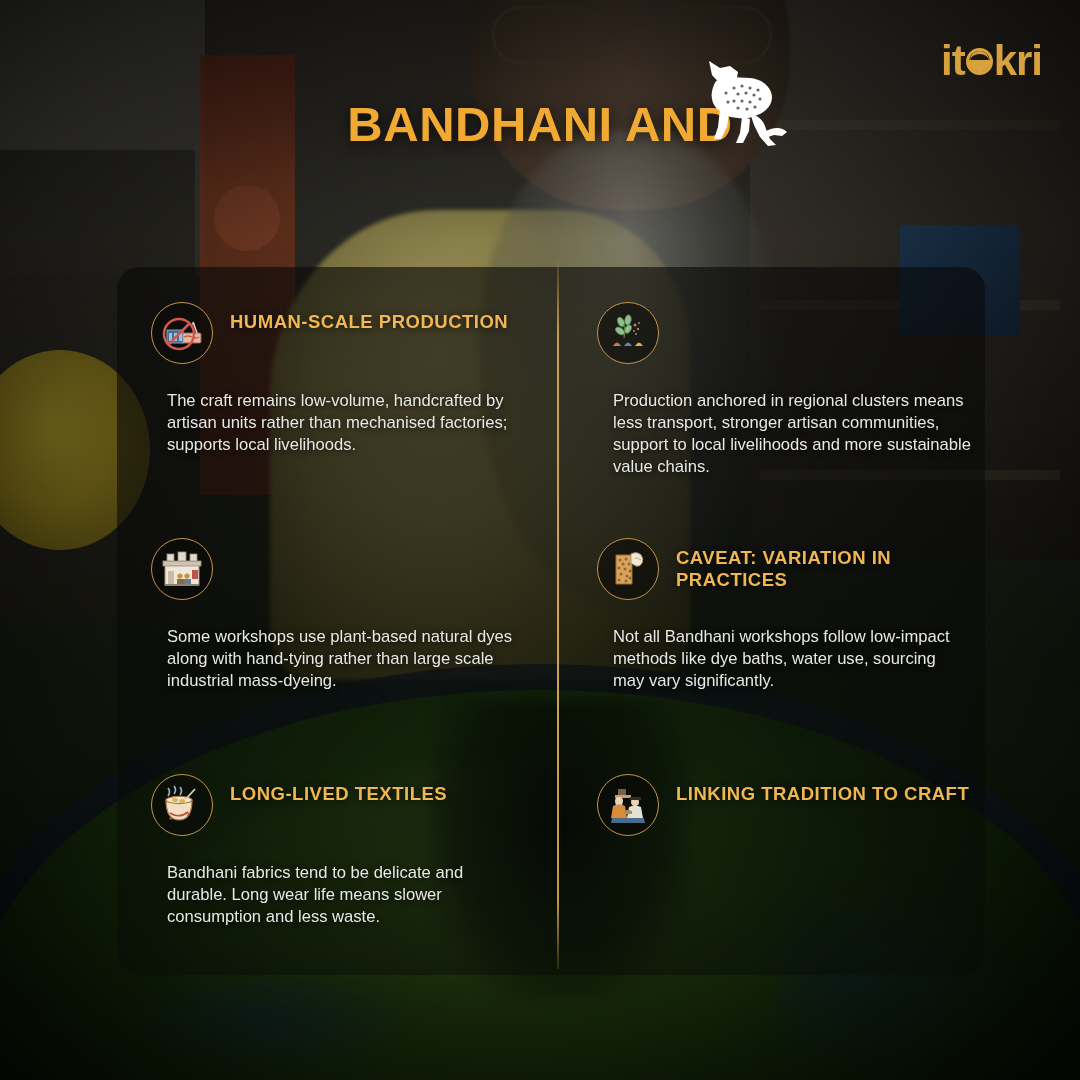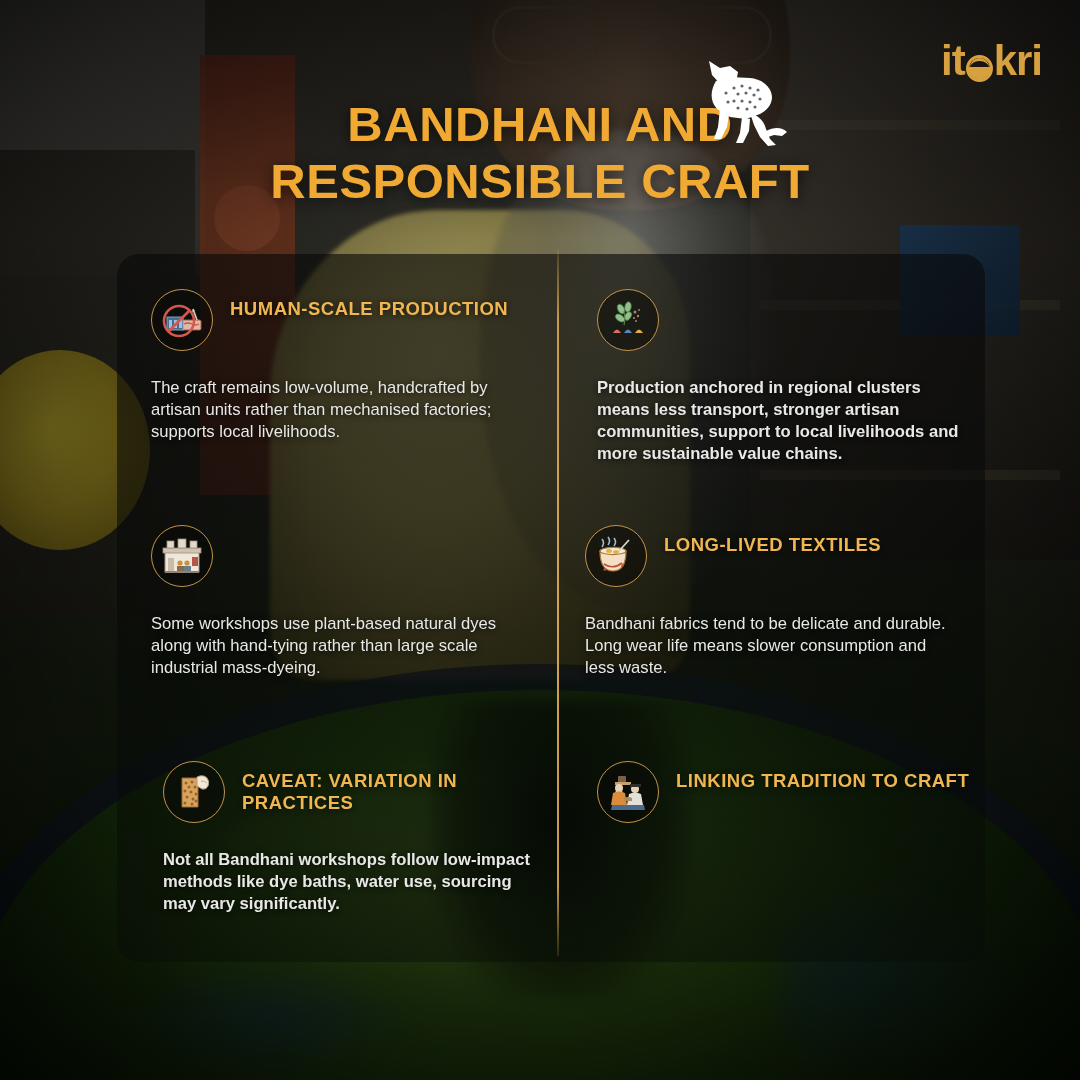--- a/index.html
+++ b/index.html
@@ -125,21 +125,21 @@
     background:
       radial-gradient(ellipse at 50% 45%, rgba(0,0,0,0) 30%, rgba(0,0,0,.45) 75%, rgba(0,0,0,.75) 100%),
       linear-gradient(180deg, rgba(0,0,0,.55) 0%, rgba(0,0,0,.22) 22%, rgba(0,0,0,.25) 70%, rgba(0,0,0,.55) 100%);
   }
 
   
   #brand-logo {
     position:absolute; top:40px; right:38px;
     font-size:42px; font-weight:700; letter-spacing:-1px;
     color:#d7a13f; line-height:1;
-    display:flex; align-items:flex-end;
+    display:flex; align-items:center;
   }
   #brand-logo .basket {
     display:inline-block; width:27px; height:27px; position:relative;
     margin:0 1px;
   }
   #brand-logo .basket i {
     position:absolute; left:0; top:0; width:27px; height:27px;
     border:3px solid #d7a13f; border-radius:50%;
   }
   #brand-logo .basket b {
@@ -162,21 +162,21 @@
     text-shadow:0 2px 14px rgba(0,0,0,.65);
   }
 
   
   #cat-illustration {
     position:absolute; left:690px; top:57px; width:108px; height:95px; z-index:5;
   }
 
   
   #content-panel {
-    position:absolute; left:117px; top:254px; width:868px; height:708px;
+    position:absolute; left:117px; top:267px; width:868px; height:708px;
     background:linear-gradient(180deg, rgba(8,8,8,.62) 0%, rgba(6,8,6,.55) 55%, rgba(6,10,6,.42) 100%);
     border-radius:22px;
     z-index:3;
   }
   #column-divider {
     position:absolute; left:440px; top:-4px; width:1.6px; height:706px;
     background:linear-gradient(180deg, rgba(214,161,70,.15) 0%, #c89b48 10%, #d2a451 50%, #c89b48 90%, rgba(214,161,70,.15) 100%);
   }
 
   .grid {
@@ -202,22 +202,23 @@
   .card-title {
     font-size:18.5px; font-weight:800; color:#F0B651;
     letter-spacing:.5px; line-height:1.18; padding-top:9px;
     text-shadow:0 1px 6px rgba(0,0,0,.6);
   }
   .card-body {
     margin-top:26px;
     font-size:16.6px; line-height:1.32; color:#e8e8e6;
     max-width:395px;
     text-shadow:0 1px 6px rgba(0,0,0,.75);
-  }
-  .card.right .card-body { max-width:410px;font-weight:bold; }
+    margin-left:16px;
+  }
+  .card.right .card-body { max-width:410px; }
 </style>
 </head>
 <body>
 
 <div id="photo-bg">
   <div class="bg-base"></div>
   <div class="bg-leftslab"></div>
   <div class="bg-leftslab2"></div>
   <div class="bg-redtin"></div>
   <div class="bg-shelfright">
@@ -248,21 +249,20 @@
   <span class="basket">
     <i></i>
       <b></b>
       <u></u>
   </span>
   <span>kri</span>
 </div>
 
 <div id="title-block">
   <div class="tline">BANDHANI AND</div>
-  <div class="tline">RESPONSIBLE CRAFT</div>
 </div>
 
 <svg id="cat-illustration" viewBox="0 0 108 95">
   <g fill="#ffffff">
     <path d="M22 18 L19 4 L30 11 L40 9 L48 15 L46 26 L33 30 Z"></path>
     <path d="M26 24 C20 34 20 44 27 52 L40 60 L56 62 L70 57 C80 52 84 43 81 35 C78 27 70 22 60 21 L40 20 Z"></path>
     <path d="M60 56 C68 58 74 64 76 72 L80 82 L86 88 L78 89 L70 80 L64 68 Z"></path>
     <path d="M30 52 L28 70 L24 82 L31 82 L37 70 L39 57 Z"></path>
     <path d="M52 60 L50 76 L46 86 L53 86 L59 74 L60 62 Z"></path>
     <path d="M76 74 C84 70 92 70 97 75 L92 79 L84 78 L78 80 Z"></path>
@@ -357,44 +357,20 @@
               </g>
             <rect x="19" y="34" width="7" height="5" fill="#8a6a4a"></rect>
             <rect x="26" y="34" width="7" height="5" fill="#6a7d8a"></rect>
             <rect x="7" y="39" width="34" height="2" fill="#8d8373"></rect>
           </svg>
         </div>
       </div>
       <div class="card-body">Some workshops use plant-based natural dyes along with hand-tying rather than large scale industrial mass-dyeing.</div>
     </div>
 
-    <div class="card left">
-      <div class="card-head">
-        <div class="icon-badge">
-          <svg width="46" height="46" viewBox="0 0 46 46">
-            <path d="M9 6 q3 4 0 8" stroke="#9fb7cc" stroke-width="1.6" fill="none"></path>
-            <path d="M15 4 q3 4 0 8" stroke="#9fb7cc" stroke-width="1.6" fill="none"></path>
-            <path d="M21 5 q3 4 0 8" stroke="#9fb7cc" stroke-width="1.6" fill="none"></path>
-            <path d="M7 18 C7 30 11 38 20 38 C29 38 33 30 33 18 Z" fill="#f3dfc4" stroke="#a9793f" stroke-width="1.2"></path>
-            <ellipse cx="20" cy="18" rx="13" ry="3.6" fill="#f7ead4" stroke="#a9793f" stroke-width="1.2"></ellipse>
-            <g fill="#e0b44b">
-                <ellipse cx="16" cy="18" rx="3" ry="2"></ellipse>
-                <ellipse cx="23" cy="19" rx="3" ry="2"></ellipse>
-              </g>
-            <line x1="26" y1="18" x2="36" y2="7" stroke="#d9d3c6" stroke-width="1.8"></line>
-            <path d="M11 31 q9 6 18 -1" stroke="#c0503a" stroke-width="1.6" fill="none"></path>
-            <path d="M29 30 l2 3 l-3 1 z" fill="#c0503a"></path>
-            <path d="M12 34 l-2 3 l3 1 z" fill="#c0503a"></path>
-          </svg>
-        </div>
-        <div class="card-title">LONG-LIVED TEXTILES</div>
-      </div>
-      <div class="card-body">Bandhani fabrics tend to be delicate and durable. Long wear life means slower consumption and less waste.</div>
-    </div>
-
     <div class="card right">
       <div class="card-head">
         <div class="icon-badge">
           <svg width="46" height="46" viewBox="0 0 46 46">
             <path d="M11 9 L27 9 L27 38 L11 38 Z" fill="#d8a35c" stroke="#9a6b32" stroke-width="1"></path>
             <g fill="#8c5a28" opacity=".85">
               <circle cx="15" cy="14" r="1.5"></circle>
                 <circle cx="21" cy="13" r="1.5"></circle>
               <circle cx="18" cy="18" r="1.5"></circle>
                 <circle cx="24" cy="18" r="1.5"></circle>
@@ -409,20 +385,44 @@
             </g>
             <path d="M26 8 q6 -3 10 1 q3 4 1 8 q-2 4 -6 3 l-5 -3 z" fill="#f3e7d7" stroke="#b19a7c" stroke-width="1"></path>
             <path d="M30 12 q4 0 6 2" stroke="#b19a7c" stroke-width=".8" fill="none"></path>
           </svg>
         </div>
         <div class="card-title">CAVEAT: VARIATION IN PRACTICES</div>
       </div>
       <div class="card-body">Not all Bandhani workshops follow low-impact methods like dye baths, water use, sourcing may vary significantly.</div>
     </div>
 
+    <div class="card left">
+      <div class="card-head">
+        <div class="icon-badge">
+          <svg width="46" height="46" viewBox="0 0 46 46">
+            <path d="M9 6 q3 4 0 8" stroke="#9fb7cc" stroke-width="1.6" fill="none"></path>
+            <path d="M15 4 q3 4 0 8" stroke="#9fb7cc" stroke-width="1.6" fill="none"></path>
+            <path d="M21 5 q3 4 0 8" stroke="#9fb7cc" stroke-width="1.6" fill="none"></path>
+            <path d="M7 18 C7 30 11 38 20 38 C29 38 33 30 33 18 Z" fill="#f3dfc4" stroke="#a9793f" stroke-width="1.2"></path>
+            <ellipse cx="20" cy="18" rx="13" ry="3.6" fill="#f7ead4" stroke="#a9793f" stroke-width="1.2"></ellipse>
+            <g fill="#e0b44b">
+                <ellipse cx="16" cy="18" rx="3" ry="2"></ellipse>
+                <ellipse cx="23" cy="19" rx="3" ry="2"></ellipse>
+              </g>
+            <line x1="26" y1="18" x2="36" y2="7" stroke="#d9d3c6" stroke-width="1.8"></line>
+            <path d="M11 31 q9 6 18 -1" stroke="#c0503a" stroke-width="1.6" fill="none"></path>
+            <path d="M29 30 l2 3 l-3 1 z" fill="#c0503a"></path>
+            <path d="M12 34 l-2 3 l3 1 z" fill="#c0503a"></path>
+          </svg>
+        </div>
+        <div class="card-title">LONG-LIVED TEXTILES</div>
+      </div>
+      <div class="card-body">Bandhani fabrics tend to be delicate and durable. Long wear life means slower consumption and less waste.</div>
+    </div>
+
     <div class="card right">
       <div class="card-head">
         <div class="icon-badge">
           <svg width="48" height="48" viewBox="0 0 48 48">
             <rect x="14" y="8" width="8" height="7" rx="1" fill="#7a5f4a"></rect>
             <rect x="11" y="14" width="16" height="3" fill="#caa06a"></rect>
             <circle cx="15" cy="20" r="4" fill="#e8d3b6"></circle>
             <path d="M12 22 q3 3 6 0 l1 4 l-8 0 z" fill="#cfcfcf"></path>
             <path d="M9 25 q6 -3 12 0 l2 12 l-16 0 z" fill="#d98c3a"></path>
             <path d="M8 37 l16 0 l1 5 l-18 0 z" fill="#4a6a8e"></path>

